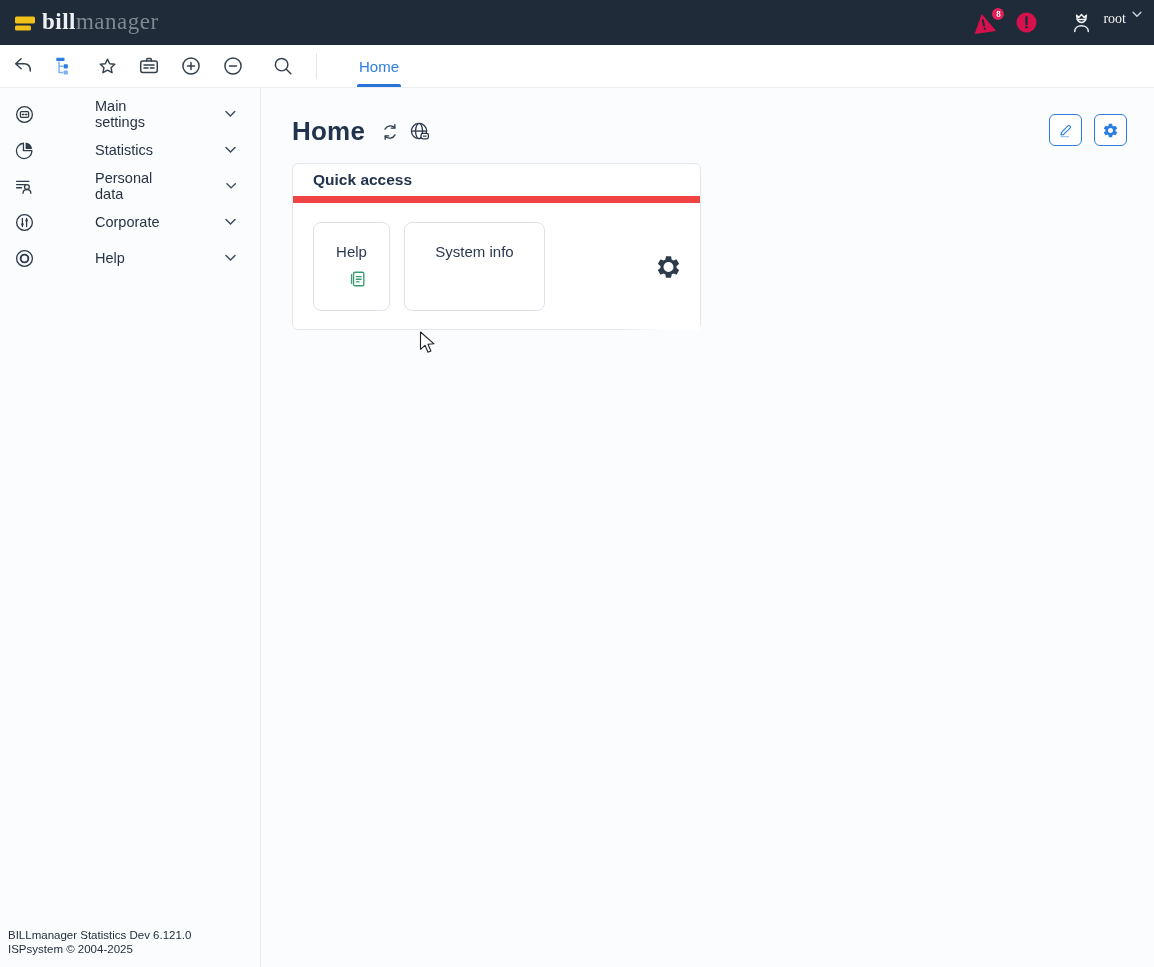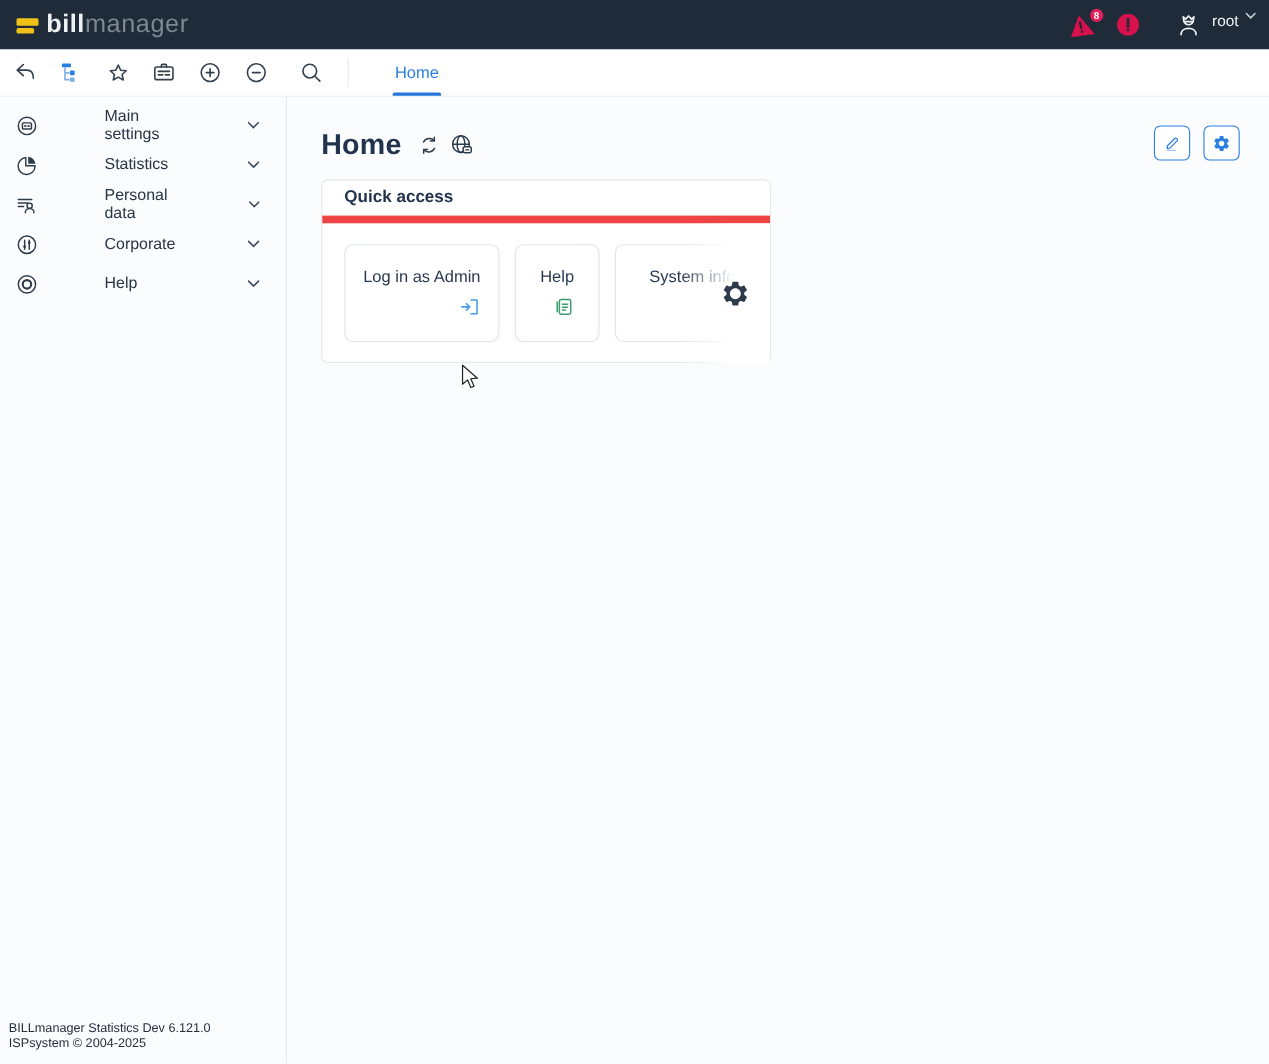--- a/index.html
+++ b/index.html
@@ -11,20 +11,21 @@
     color: #253241;
     overflow: hidden;
   }
   svg { display:block; }
 
   
   .app-header {
     position:absolute; top:0; left:0; right:0; height:45px;
     background:#1f2b38; display:flex; align-items:center;
     padding:0 12px 0 14px;
+    font-family:Liberation Serif, serif;
   }
   .logo { display:flex; align-items:center; cursor:pointer; }
   .logo-mark { margin-right:6px; }
   .logo-text { font-size:23px; letter-spacing:.5px; line-height:1; padding-bottom:2px;}
   .logo-bold { color:#eef1f4; font-weight:700; }
   .logo-light { color:#7e8892; font-weight:400; }
 
   .hdr-right { margin-left:auto; display:flex; align-items:center; }
   .hdr-icon-btn { position:relative; cursor:pointer; display:flex; align-items:center; }
   .warn-wrap { margin-right:18px; }
@@ -339,31 +340,20 @@
       </svg>
     </button>
   </div>
 
   <div class="card">
     <div class="card-header">
       <span class="card-title">Quick access</span>
     </div>
     <div class="tile-row">
 
-      <div class="tile tile-1">
-        <div class="tile-content">
-          <span class="tile-label">Log in as Admin</span>
-          <span class="tile-icon">
-            <svg width="20" height="20" viewBox="0 0 24 24" fill="none" stroke="#4a9ae8" stroke-width="1.7" stroke-linecap="round" stroke-linejoin="round">
-              <path d="M13.5 4.5 H20 V19.5 H13.5"></path>
-              <path d="M3.5 12 H12 M8.5 8.5 L12 12 L8.5 15.5"></path>
-            </svg>
-          </span>
-        </div>
-      </div>
 
       <div class="tile tile-2">
         <div class="tile-content">
           <span class="tile-label">Help</span>
           <span class="tile-icon">
             <svg width="19" height="20" viewBox="0 0 24 24" fill="none" stroke="#3a9c6e" stroke-width="1.7" stroke-linecap="round" stroke-linejoin="round">
               <rect x="7" y="3.5" width="13" height="17" rx="2"></rect>
               <path d="M4.5 6.5 v11"></path>
               <path d="M10.5 9 h6 M10.5 12.3 h6 M10.5 15.6 h3.5"></path>
             </svg>

